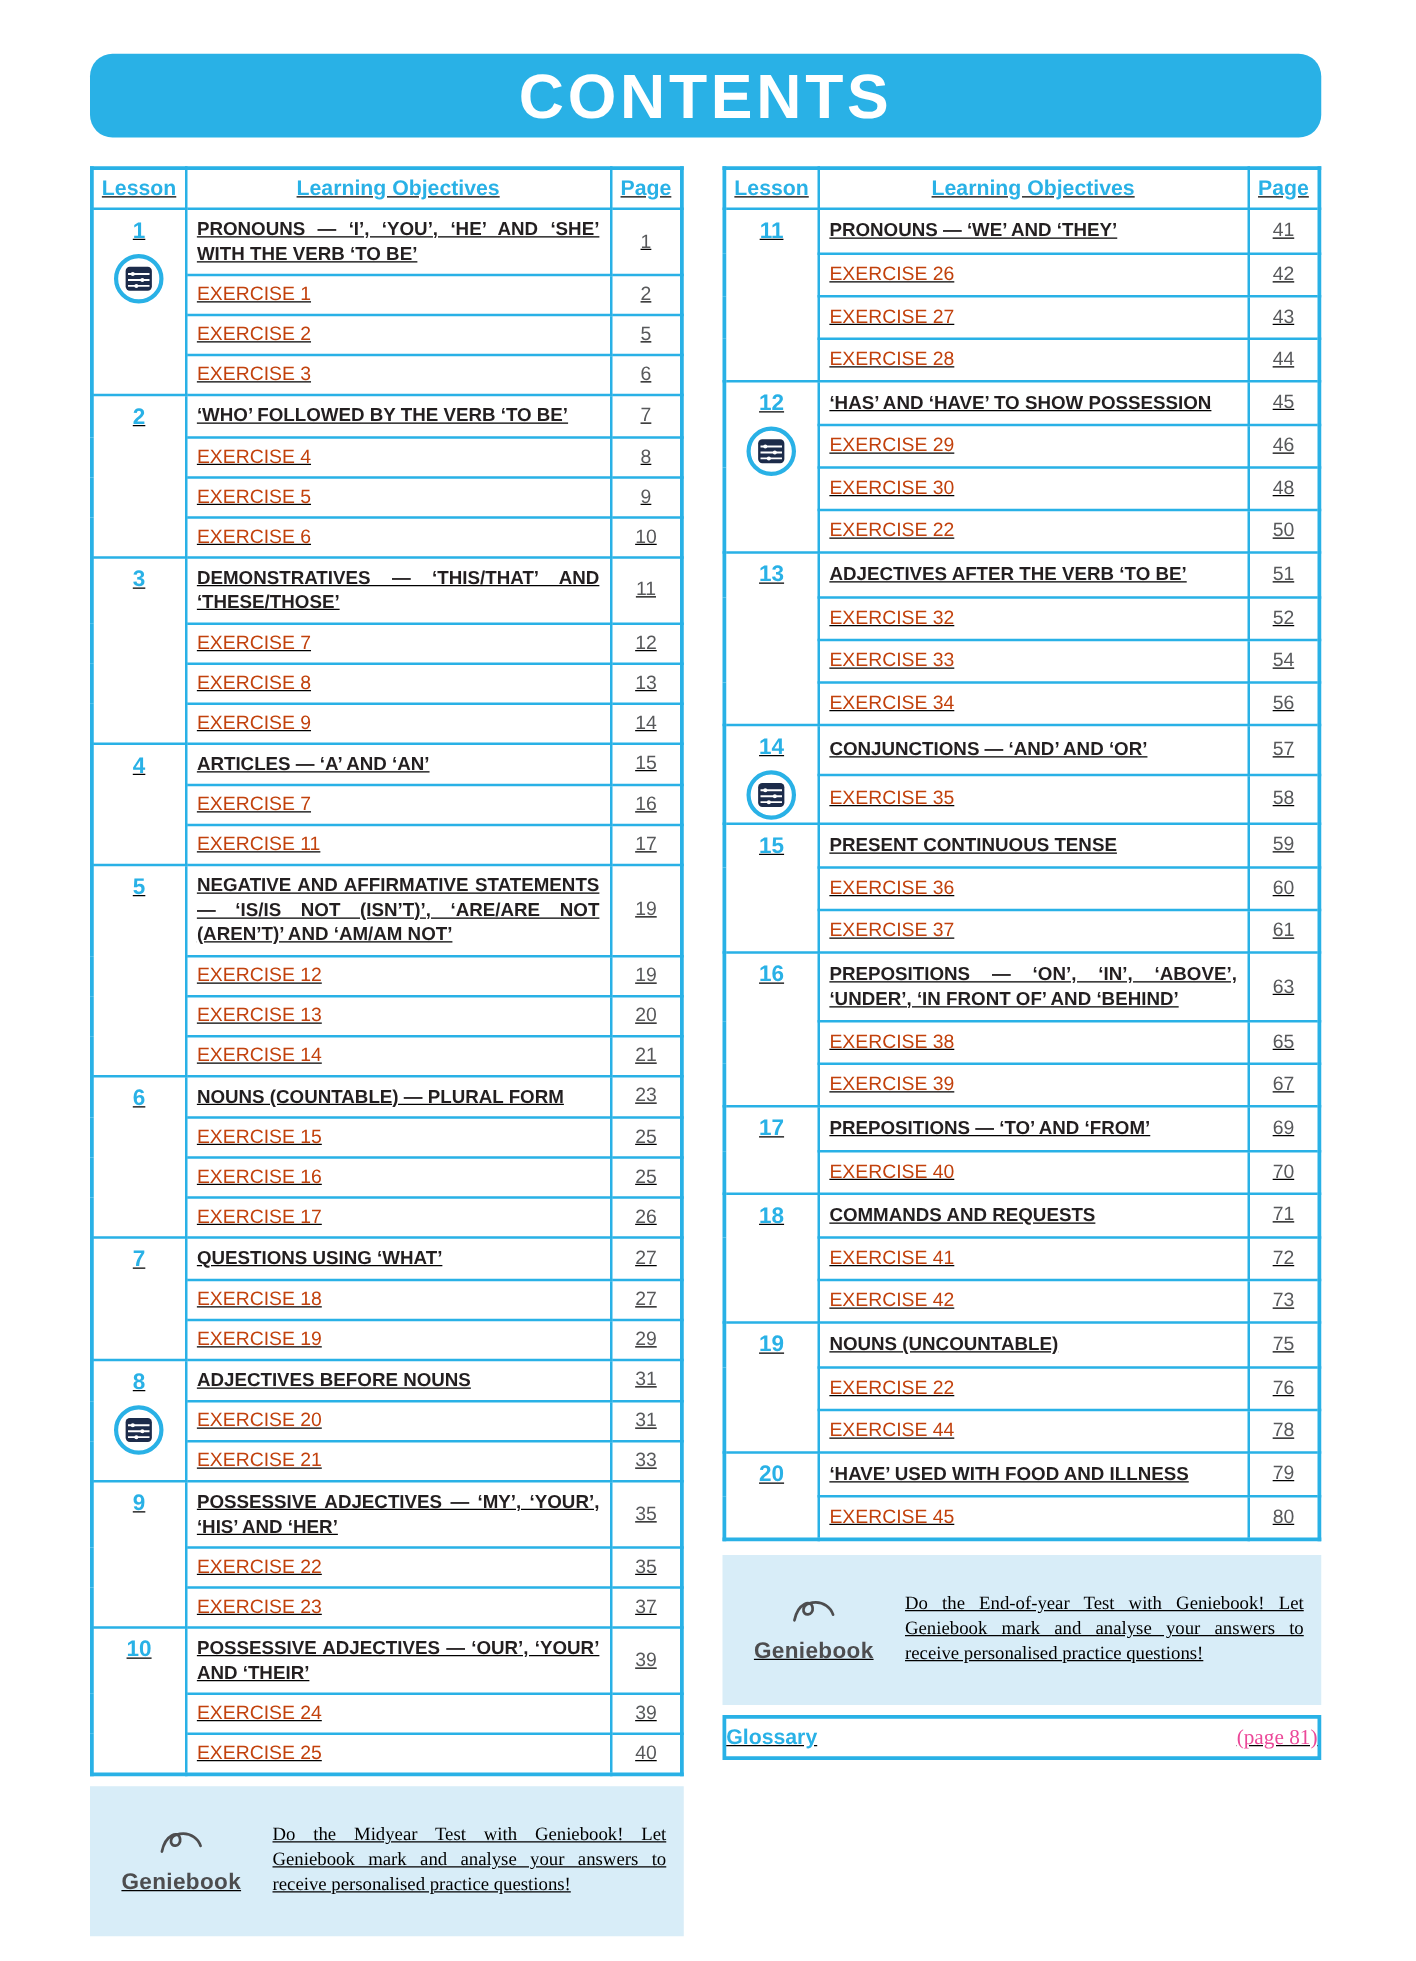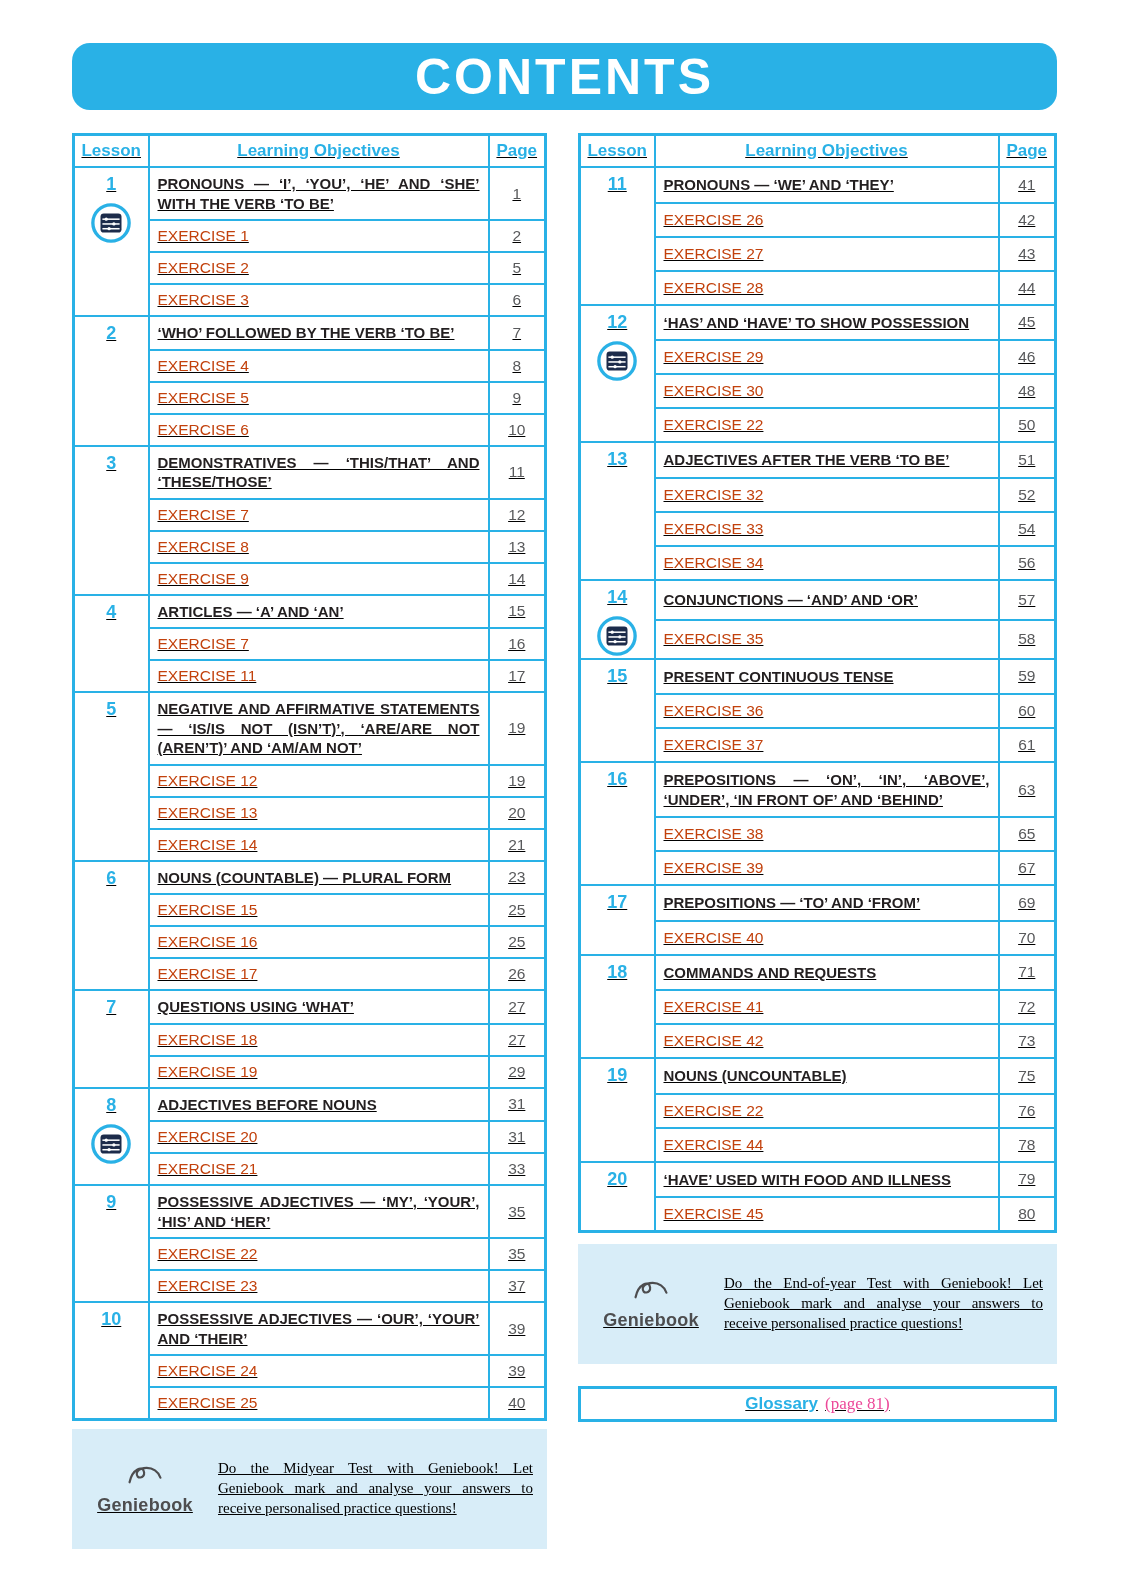--- a/index.html
+++ b/index.html
@@ -51,22 +51,22 @@
   .col-left .callout{margin-top:8px;min-height:120px;}
   .col-right .callout{margin-top:11px;min-height:120px;}
   .logo-block{width:118px;flex:none;display:flex;flex-direction:column;align-items:center;gap:4px;}
   .logo-word{color:#4D4D4F;font-weight:bold;font-size:18px;letter-spacing:0.3px;}
   .callout-text{
     flex:1;font-family:"Liberation Serif",serif;font-size:15px;
     line-height:1.32;color:#000000;text-align:justify;
   }
   
   .end-row{
-    margin-top:22px;border:3px solid #29B1E6;height:36px;box-sizing:border-box;
-    display:flex;align-items:center;justify-content:center;gap:7px;background:#ffffff;
+    margin-top:8px;border:3px solid #29B1E6;height:36px;box-sizing:border-box;
+    display:flex;align-items:center;justify-content:space-between;gap:7px;background:#ffffff;
   }
   .end-label{color:#29B1E6;font-weight:bold;font-size:17px;}
   .end-suffix{font-family:"Liberation Serif",serif;font-size:17px;color:#ec4899;}
 </style>
 </head>
 <body>
 
 <div class="page">
 
   <div class="header-bar">

